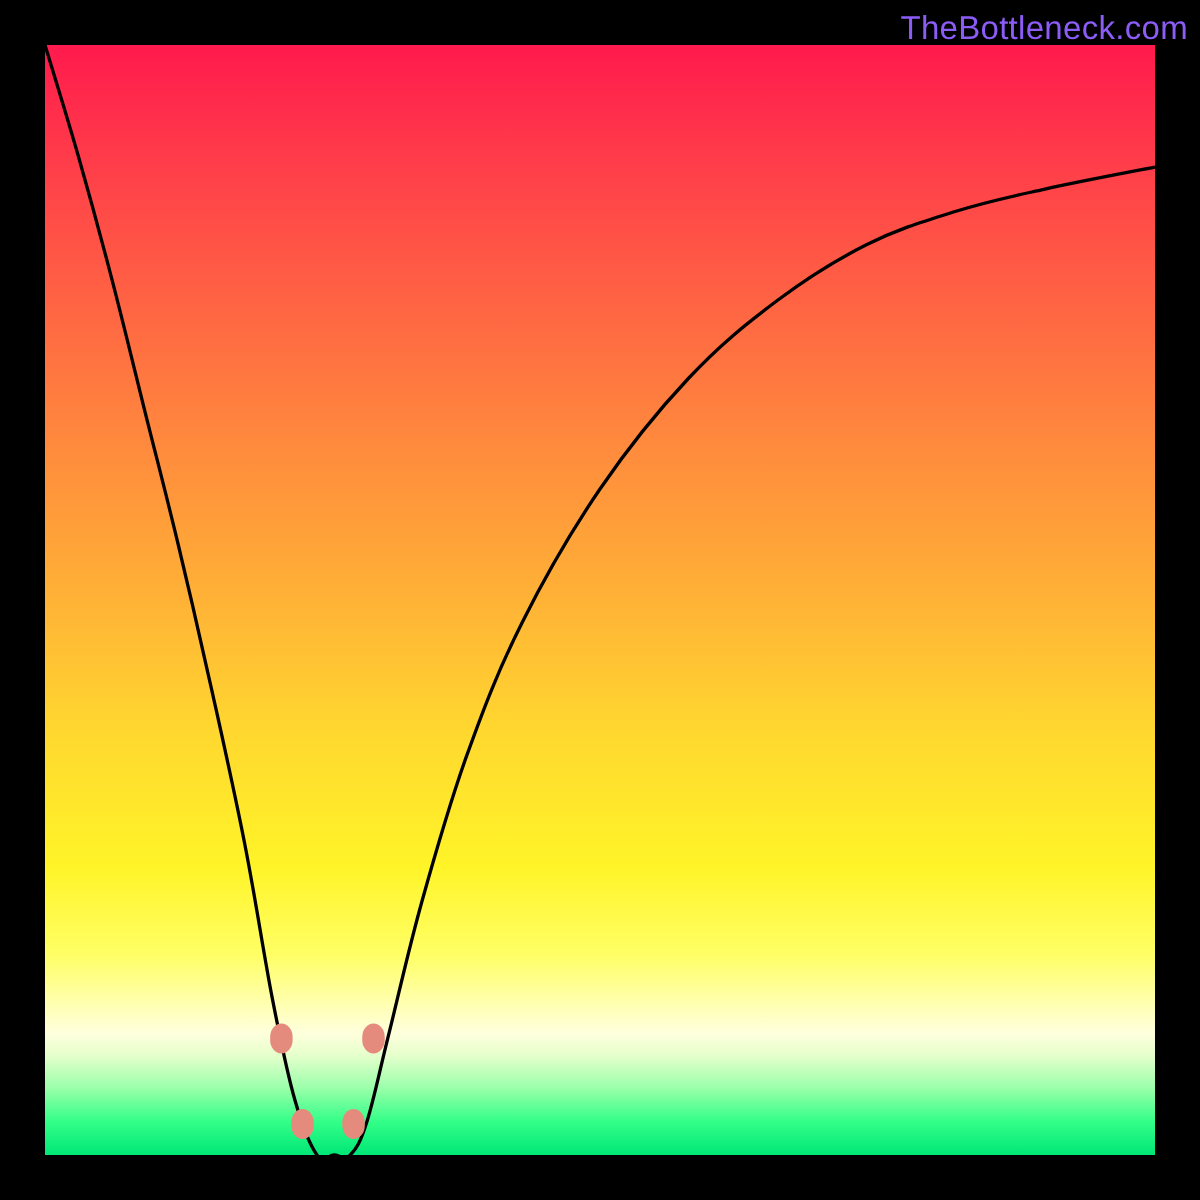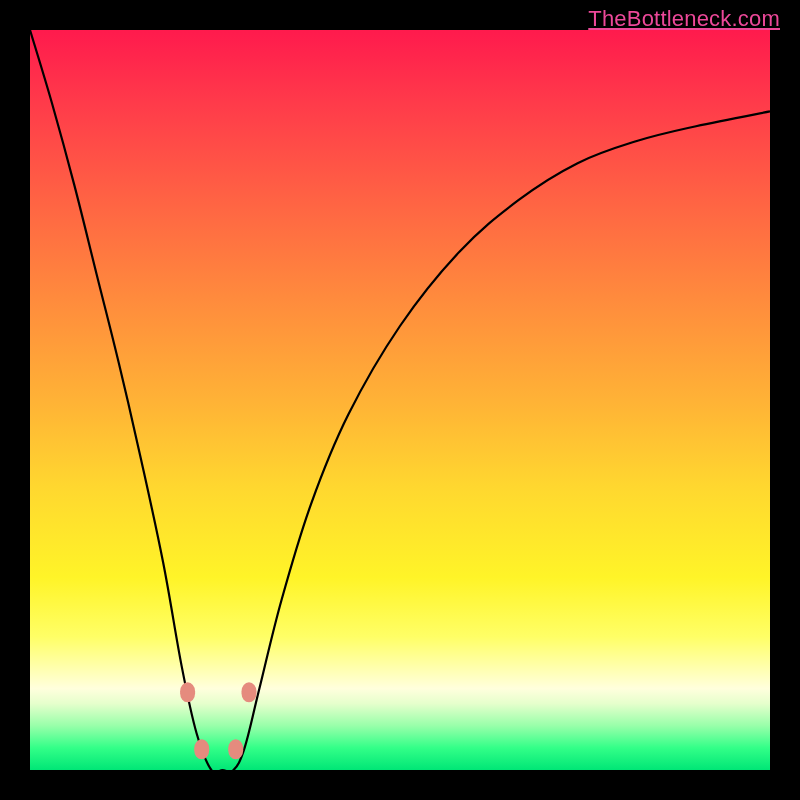--- a/index.html
+++ b/index.html
@@ -35,27 +35,26 @@
       #ffffdd 89%,
       #e6ffcc 91%,
       #99ffaa 94%,
       #33ff88 97%,
       #00e676 100%
     );
   }
   .watermark {
     position: absolute;
     top: 6px;
-    right: 20px;
+    right: 8px;
     font-family: Arial, Helvetica, sans-serif;
     font-size: 22px;
-    color: #ec4899;
+    color: #8b5cf6;
     letter-spacing: 0.2px;
     user-select: none;
-    text-decoration: underline;
   }
   svg.curve {
     position: absolute;
     left: 0;
     top: 0;
     width: 740px;
     height: 740px;
   }
 </style>
 </head>

